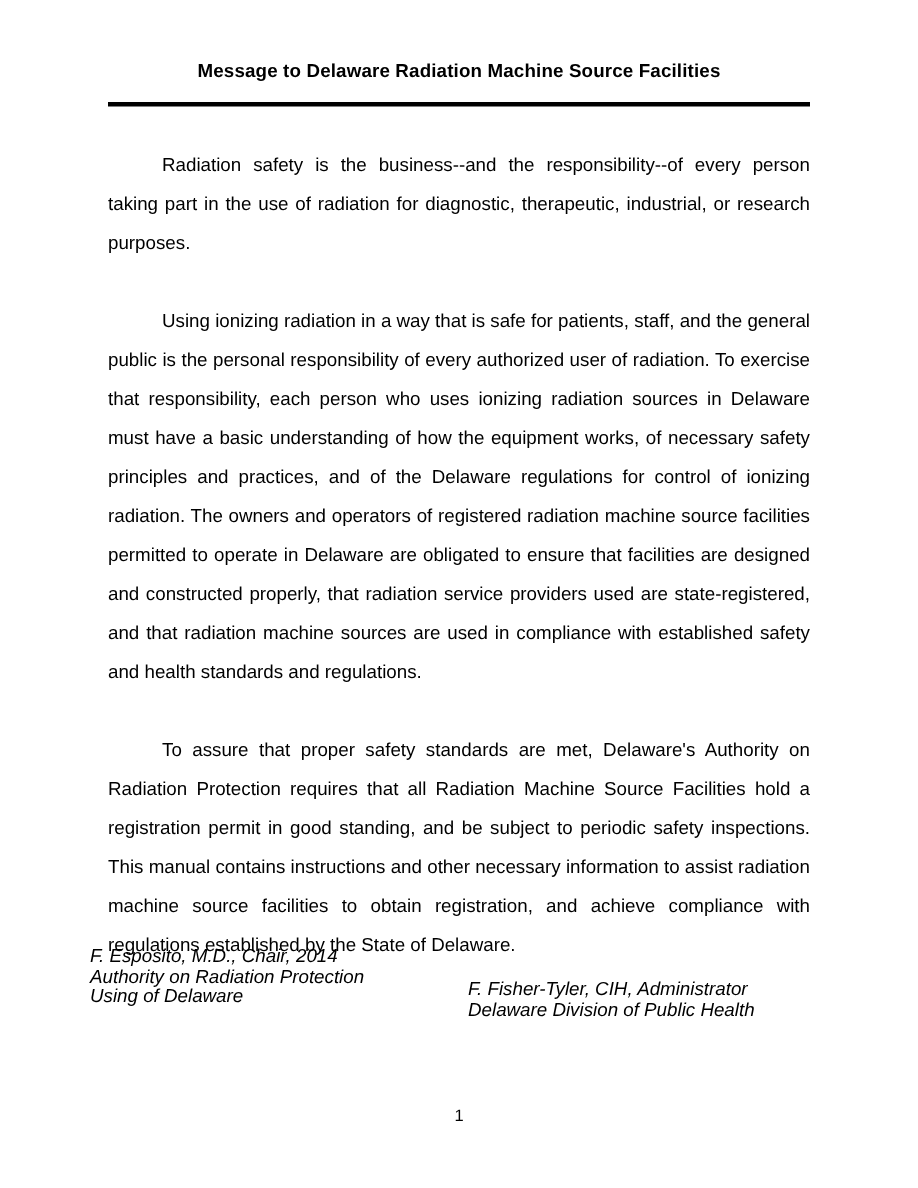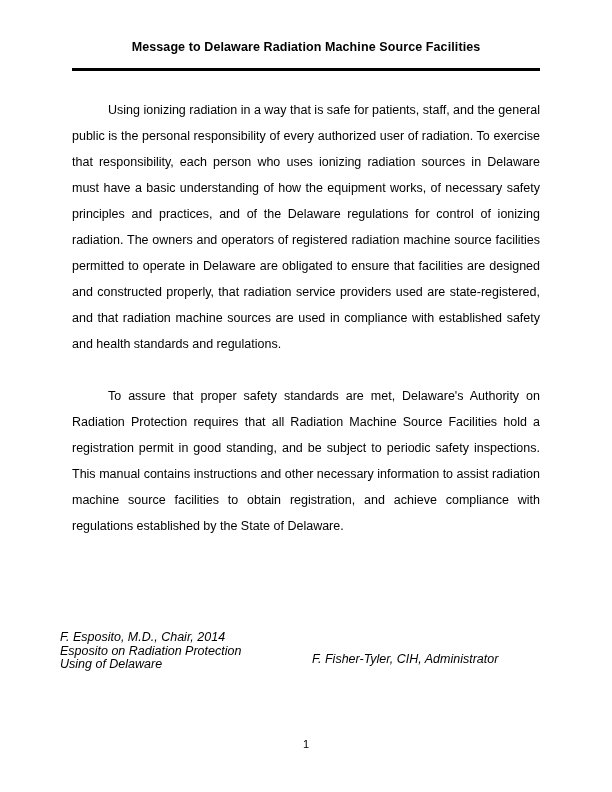--- a/index.html
+++ b/index.html
@@ -58,29 +58,31 @@
     font-size: 11px;
   }
 </style>
 </head>
 <body>
 
 <div class="page">
   <div class="content">
     <h1 class="doc-title">Message to Delaware Radiation Machine Source Facilities</h1>
     <hr class="title-rule">
+    <p class="body-para">Radiation safety is the business--and the responsibility--of every person taking part in the use of radiation for diagnostic, therapeutic, industrial, or research purposes.</p>
     <p class="body-para">Using ionizing radiation in a way that is safe for patients, staff, and the general public is the personal responsibility of every authorized user of radiation.  To exercise that responsibility, each person who uses ionizing radiation sources in Delaware must have a basic understanding of how the equipment works, of necessary safety principles and practices, and of the Delaware regulations for control of ionizing radiation.  The owners and operators of registered radiation machine source facilities permitted to operate in Delaware are obligated to ensure that facilities are designed and constructed properly, that radiation service providers used are state-registered, and that radiation machine sources are used in compliance with established safety and health standards and regulations.</p>
     <p class="body-para">To assure that proper safety standards are met, Delaware's Authority on Radiation Protection requires that all Radiation Machine Source Facilities hold a registration permit in good standing, and be subject to periodic safety inspections.  This manual contains instructions and other necessary information to assist radiation machine source facilities to obtain registration, and achieve compliance with regulations established by the State of Delaware.</p>
   </div>
 
   <div class="signature-block">
     <div class="sig-col-left">
       <div class="sig-line">F. Esposito, M.D., Chair, 2014</div>
-      <div class="sig-line">Esposito on Radiation Protection</div>
+      <div class="sig-line">Authority on Radiation Protection</div>
       <div class="sig-line">Using of Delaware</div>
     </div>
     <div class="sig-col-right">
       <div class="sig-line">F. Fisher-Tyler, CIH, Administrator</div>
+      <div class="sig-line">Delaware Division of Public Health</div>
     </div>
   </div>
 
   <div class="page-number">1</div>
 </div>
 
 </body></html>

